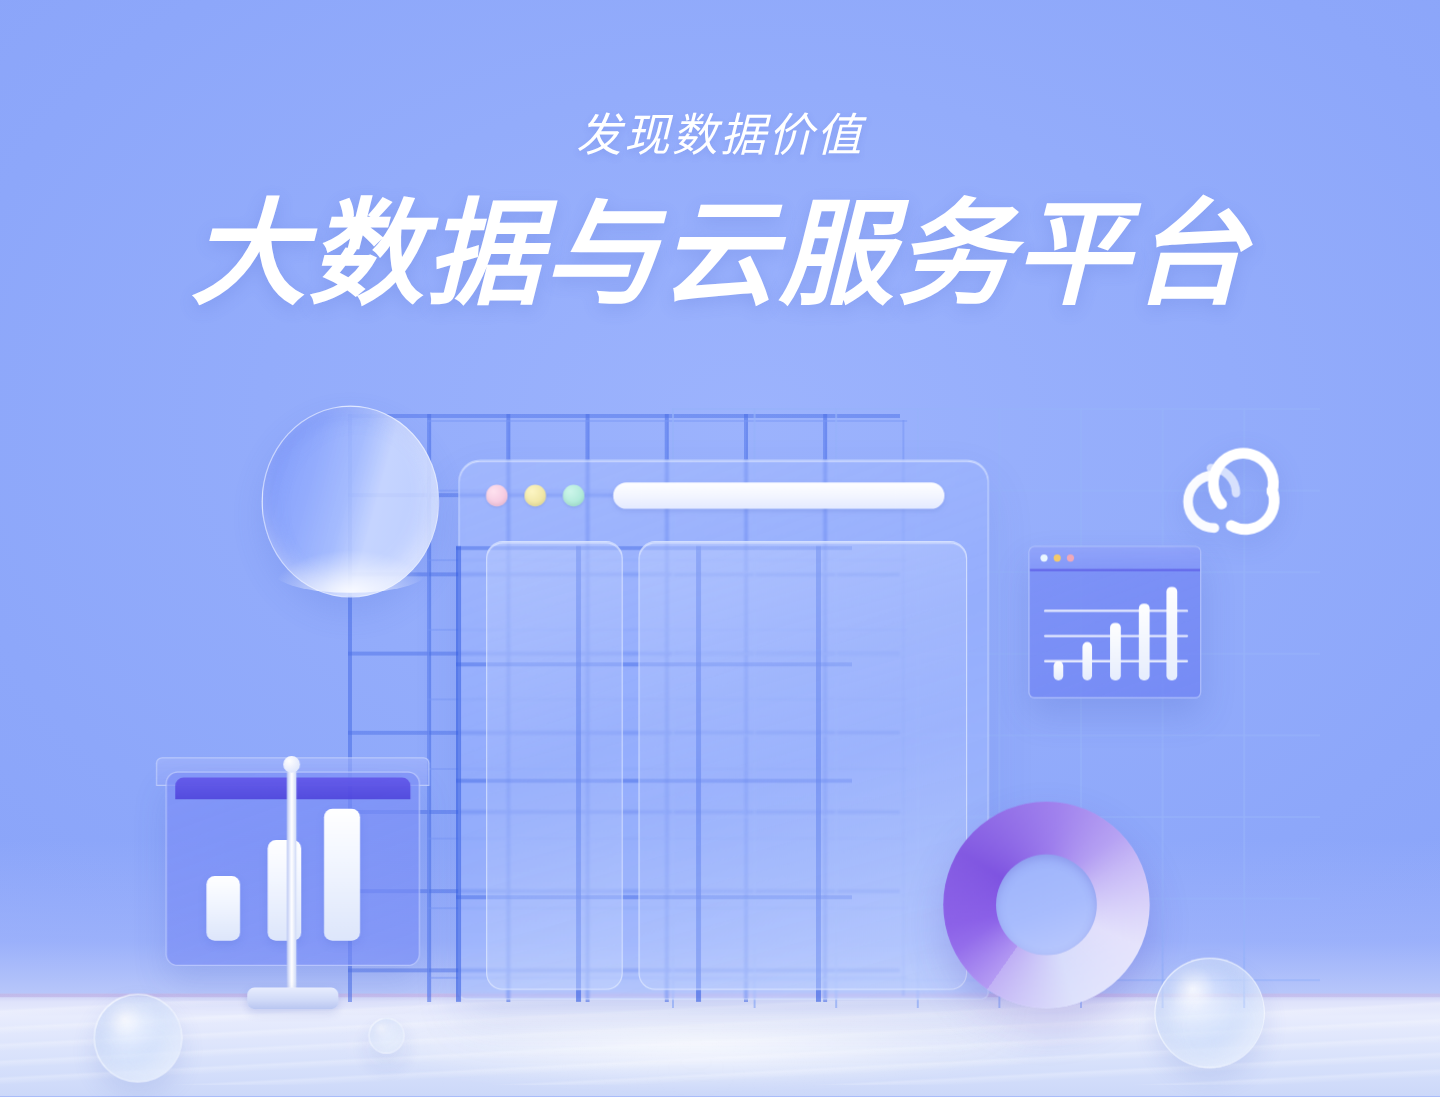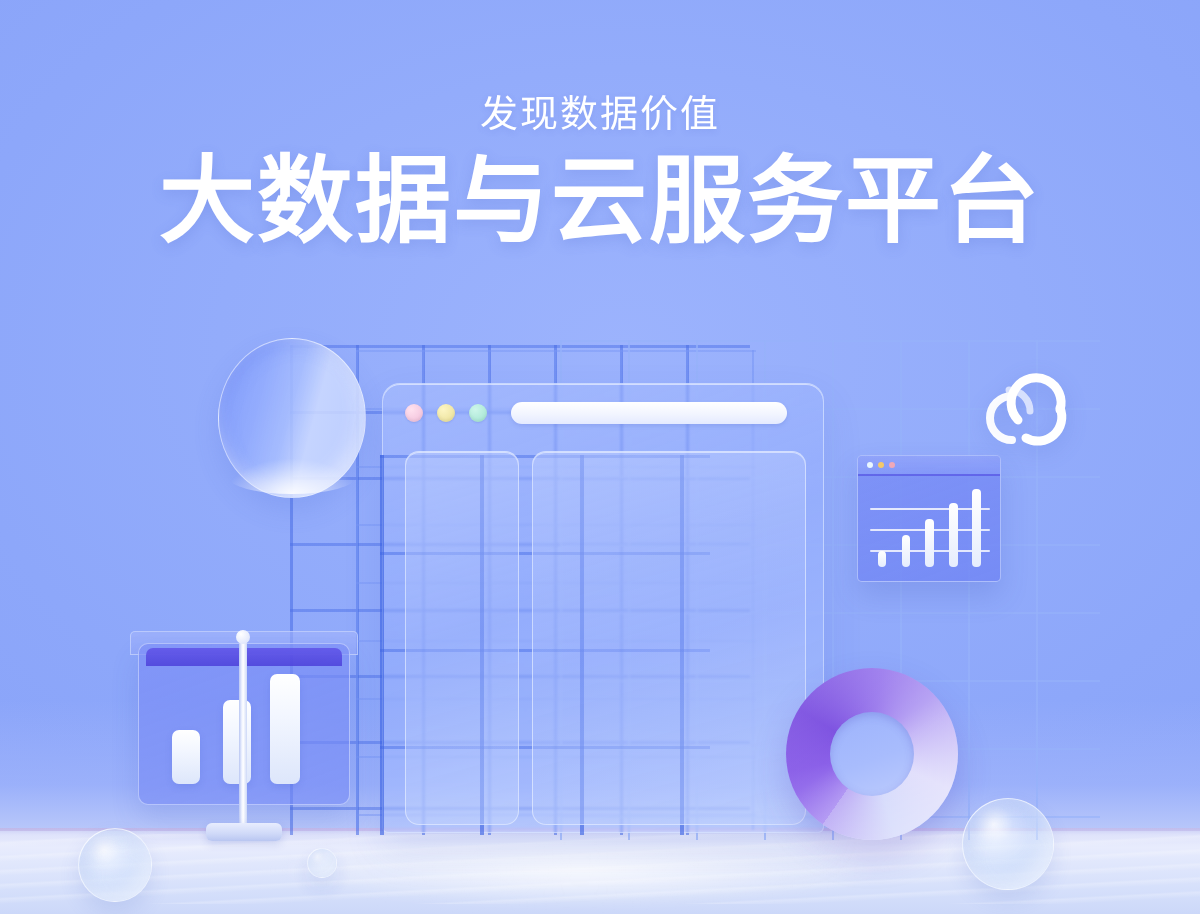--- a/index.html
+++ b/index.html
@@ -12,20 +12,21 @@
     font-family: "Liberation Sans", "DejaVu Sans", sans-serif;
   }
 
   .banner {
     position: relative;
     width: 1200px;
     height: 914px;
     overflow: hidden;
     background:
       radial-gradient(ellipse 900px 620px at 52% 38%, #9cb3fd 0%, #93acfb 45%, #8da7fa 75%, #8aa4f9 100%);
+    font-style: italic;
   }
 
   
   .floor {
     position: absolute;
     left: 0; right: 0;
     top: 828px;
     height: 86px;
     background:
       linear-gradient(180deg,
@@ -364,21 +365,21 @@
     margin: 0;
     padding-top: 94px;
     font-size: 38px;
     font-weight: 400;
     color: #ffffff;
     letter-spacing: 2px;
     line-height: 1.1;
     text-shadow: 0 2px 6px rgba(70,95,200,.18);
   }
   .headline {
-    margin: 0;
+    margin: 12px;
     padding-top: 14px;
     font-size: 96px;
     font-weight: 700;
     color: #ffffff;
     letter-spacing: 2px;
     line-height: 1.06;
     text-shadow: 0 4px 14px rgba(70,95,200,.20);
   }
   .subhead {
     margin: 0;

